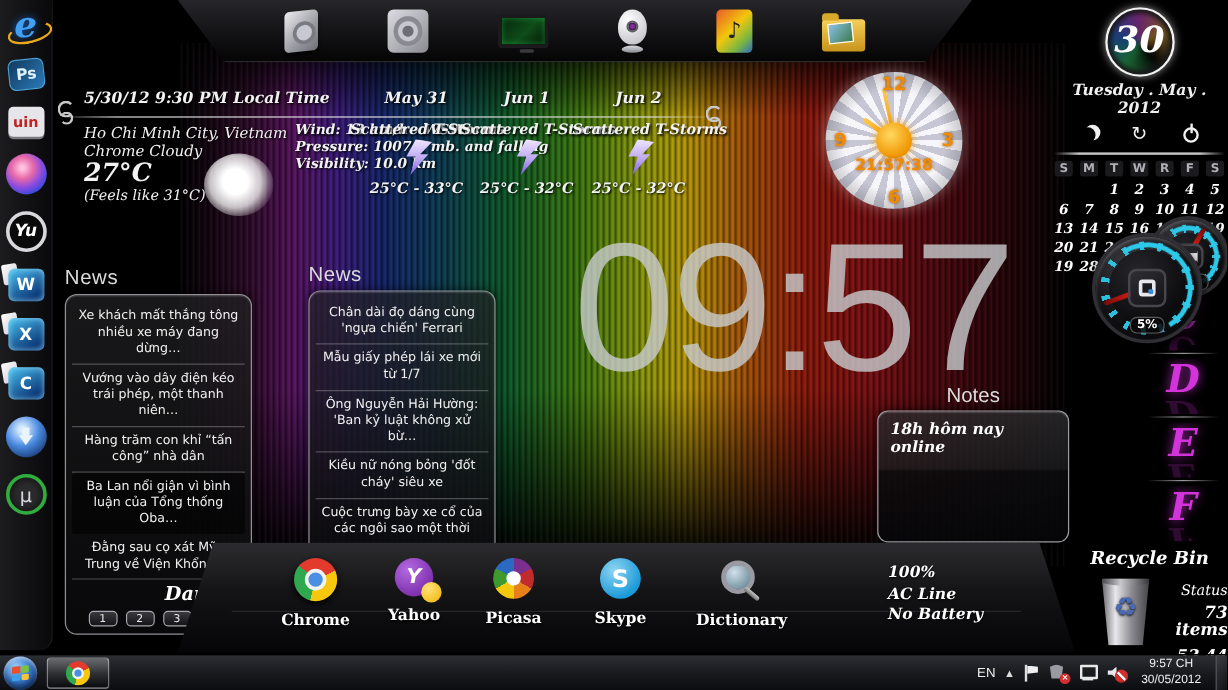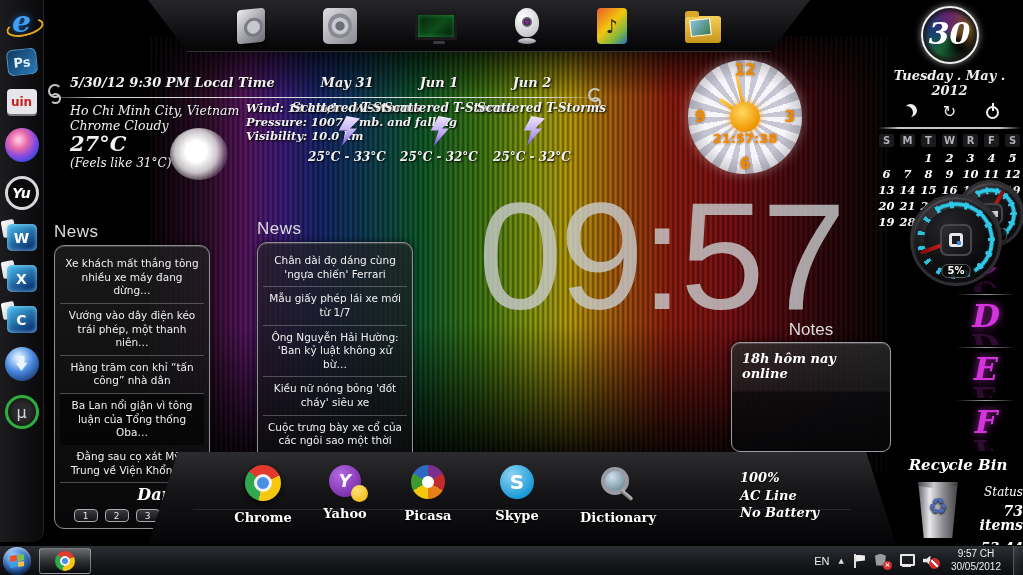--- a/index.html
+++ b/index.html
@@ -501,21 +501,21 @@
       <div class="d-reflect">F</div>
     </div>
   </div>
 
   <div class="news news-left">
     <div class="n-title">News</div>
     <div class="n-box">
       <div class="nitem">Xe khách mất thắng tông nhiều xe máy đang dừng…</div>
       <div class="nitem">Vướng vào dây điện kéo trái phép, một thanh niên…</div>
       <div class="nitem">Hàng trăm con khỉ “tấn công” nhà dân</div>
-      <div class="nitem active">Ba Lan nổi giận vì tông luận của Tổng thống Oba…</div>
+      <div class="nitem active">Ba Lan nổi giận vì bình luận của Tổng thống Oba…</div>
       <div class="nitem">Đằng sau cọ xát Mỹ - Trung về Viện Khổng tử</div>
       <div class="n-src">Dan Tri</div>
       <div class="n-pages">
         <span class="n-page">1</span>
         <span class="n-page">2</span>
         <span class="n-page">3</span>
         <span class="n-page">4</span>
       </div>
     </div>
   </div>

